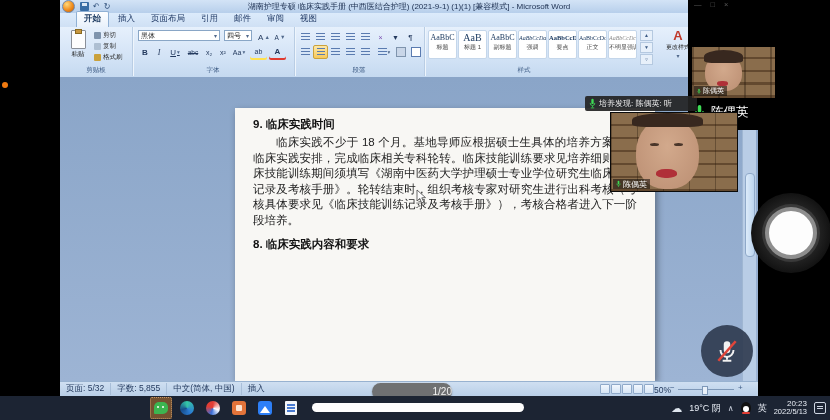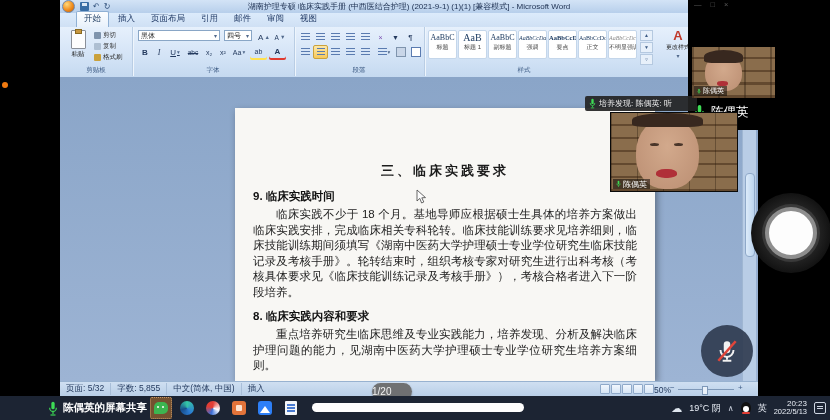--- a/index.html
+++ b/index.html
@@ -12,21 +12,21 @@
   .titlebar{left:0;top:0;width:698px;height:13px;background:linear-gradient(#d3e3f6,#b7cfeb);display:flex;align-items:center;}
   .orb{left:2px;top:0;width:13px;height:13px;border-radius:50%;background:radial-gradient(circle at 35% 30%,#ffd87a,#f08c1e 55%,#b35a10);border:1px solid #6f89ad;box-sizing:border-box;}
   .qat{left:20px;top:1px;display:flex;gap:4px;align-items:center;height:11px;}
   .qat .save{width:9px;height:9px;background:#3a6ea5;border-radius:1px;position:relative;}
   .qat .save i{position:absolute;left:2px;top:1px;width:5px;height:3px;background:#dce8f4;}
   .qat .g{font-size:8px;color:#31517c;line-height:9px;}
   .title-text{left:0;top:1px;width:698px;text-align:center;font-size:8px;color:#203354;white-space:nowrap;}
 
   .tabsrow{left:0;top:13px;width:698px;height:14px;background:linear-gradient(#dcebfb,#cfe0f4);display:flex;align-items:flex-end;padding-left:16px;box-sizing:border-box;gap:2px;}
   .tab{font-size:8.5px;color:#1f3864;padding:1px 7px 2px 7px;border-radius:2px 2px 0 0;}
-  .tab.active{background:linear-gradient(#fdfeff,#e8f1fb);border:1px solid #8fb0d4;border-bottom:none;color:#17365d;}
+  .tab.active{background:linear-gradient(#fdfeff,#e8f1fb);border:1px solid #8fb0d4;border-bottom:none;color:#17365d;font-weight:bold;}
 
   .ribbon{left:0;top:27px;width:698px;height:50px;background:linear-gradient(#e6f0fc,#d3e3f6 60%,#c5d9f0);border-bottom:1px solid #a9bfd9;}
   .grp{position:absolute;top:0;height:49px;border-right:1px solid #b9cde4;box-shadow:1px 0 0 #eef5fc;}
   .grp-label{position:absolute;bottom:1px;left:0;right:0;text-align:center;font-size:6.5px;color:#3e5c85;}
   .bigbtn{position:absolute;left:5px;top:2px;width:26px;height:36px;border-radius:2px;text-align:center;}
   .clipicon{margin:1px auto 0;width:13px;height:17px;background:#fdfdfd;border:1px solid #8a8f98;border-radius:1px;position:relative;}
   .clipicon i{position:absolute;left:3px;top:-2px;width:5px;height:3px;background:#c8973f;border:1px solid #8a6a20;}
   .bigbtn .t{font-size:6.5px;color:#2b2b2b;display:block;margin-top:1px;}
   .smallcmd{position:absolute;left:34px;display:flex;align-items:center;gap:2px;font-size:6.5px;color:#333;}
   .smallcmd .ic{width:7px;height:7px;border-radius:1px;}
@@ -84,21 +84,21 @@
   .hair{position:absolute;background:#38281f;border-radius:50% 50% 20% 20%;}
   .lips{position:absolute;background:#b03038;border-radius:45%;}
   .eye{position:absolute;width:7%;height:4%;background:#4a362a;border-radius:50%;}
   .chip{position:absolute;left:2px;bottom:2px;background:rgba(0,0,0,.5);display:flex;align-items:center;gap:2px;padding:0 3px;height:10px;}
   .chip span{color:#fff;font-size:7px;white-space:nowrap;}
   .plabel{left:694px;top:101px;height:22px;display:flex;align-items:center;gap:6px;}
   .plabel span{color:#fff;font-size:12.5px;}
   .cam-outer{left:751px;top:193px;width:80px;height:80px;border-radius:50%;background:radial-gradient(circle,#262626 45%,#141414 68%,#060606 100%);}
   .cam-ring{left:765px;top:207px;width:44px;height:44px;border-radius:50%;background:#fdfdfd;border:4px solid #8e8e8e;box-shadow:0 0 0 3px #3a3a3a;}
   .mute-btn{left:701px;top:325px;width:52px;height:52px;border-radius:50%;background:rgba(42,53,74,.88);display:flex;align-items:center;justify-content:center;}
-  .page-pill{left:372px;top:383px;width:40px;height:17px;border-radius:9px;background:rgba(104,104,104,.93);color:#f2f2f2;font-size:10px;display:flex;align-items:center;justify-content:flex-start;box-shadow:0 1px 2px rgba(0,0,0,.3);}
+  .page-pill{left:372px;top:383px;width:80px;height:17px;border-radius:9px;background:rgba(104,104,104,.93);color:#f2f2f2;font-size:10px;display:flex;align-items:center;justify-content:flex-end;box-shadow:0 1px 2px rgba(0,0,0,.3);}
   .left-dot{left:2px;top:82px;width:6px;height:6px;border-radius:50%;background:#f07a10;}
 
   
   .taskbar{left:0;top:396px;width:830px;height:24px;background:#1c2433;display:flex;align-items:center;}
   .tb-share{position:absolute;left:48px;top:0;height:24px;display:flex;align-items:center;gap:5px;}
   .tb-share span{color:#fff;font-size:10.5px;font-weight:bold;}
   .tb-tile{position:absolute;top:1px;width:22px;height:22px;display:flex;align-items:center;justify-content:center;border-radius:2px;}
   .tb-hl{background:rgba(190,118,46,.55);outline:1px dotted rgba(255,200,140,.6);outline-offset:-1px;}
   .ic-wechat{width:14px;height:12px;background:#3cb550;border-radius:5px 5px 5px 1px;position:relative;}
   .ic-wechat i{position:absolute;top:4px;width:2px;height:2px;border-radius:50%;background:#fff;}
@@ -307,28 +307,26 @@
           <span class="bigA">A</span>
           <span class="t">更改样式</span>
           <span class="t" style="color:#51698c;">▾</span>
         </div>
         <div class="grp-label" style="left:0;right:76px;">样式</div>
       </div>
     </div>
 
     <div class="abs docarea">
       <div class="abs page">
-        <div class="doc-title">三、临床实践要求</div>
         <div class="sec">
           <h4>9. 临床实践时间</h4>
           <p>临床实践不少于 18 个月。基地导师应根据硕士生具体的培养方案做出临床实践安排，完成临床相关专科轮转。临床技能训练要求见培养细则，临床技能训练期间须填写《湖南中医药大学护理硕士专业学位研究生临床技能记录及考核手册》。轮转结束时，组织考核专家对研究生进行出科考核（考核具体要求见《临床技能训练记录及考核手册》），考核合格者进入下一阶段培养。</p>
         </div>
         <div class="sec">
           <h4>8. 临床实践内容和要求</h4>
-          <p>重点培养研究生临床思维及专业实践能力，培养发现、分析及解决临床护理问题的能力，见湖南中医药大学护理硕士专业学位研究生培养方案细则。</p>
         </div>
 
       </div>
       <div class="abs scrollbar">
         <div class="sb-btn">▲</div>
         <div class="sb-thumb"></div>
       </div>
     </div>
 
     <div class="abs statusbar">
@@ -430,29 +428,20 @@
 
   <div class="abs page-pill">
     <span>1/20</span>
   </div>
 
   <svg class="abs" style="left:416px;top:189px;" width="12" height="16" viewBox="0 0 12 16">
     <path d="M1 1 L1 12 L3.8 9.4 L5.6 14 L7.8 13 L5.8 8.8 L9.5 8.6 Z" fill="#fcfcfc" stroke="#444" stroke-width="0.8"></path>
   </svg>
 
   <div class="abs taskbar">
-    <div class="tb-share">
-      <svg width="10" height="15" viewBox="0 0 12 18">
-        <rect x="4" y="1" width="4" height="9" rx="2" fill="#3ddc55"></rect>
-        <path d="M2 8 a4 4.5 0 0 0 8 0" stroke="#3ddc55" stroke-width="1.4" fill="none"></path>
-        <line x1="6" y1="13" x2="6" y2="15.5" stroke="#3ddc55" stroke-width="1.4"></line>
-        <line x1="3" y1="16.8" x2="9" y2="16.8" stroke="#3ddc55" stroke-width="1.4"></line>
-      </svg>
-      <span>陈偶英的屏幕共享</span>
-    </div>
 
     <div class="tb-tile tb-hl" style="left:150px;">
       <div class="ic-wechat">
           <i style="left:3px;"></i>
           <i style="left:8px;"></i>
         </div>
     </div>
     <div class="tb-tile" style="left:176px;">
       <div class="ic-edge"></div>
     </div>

